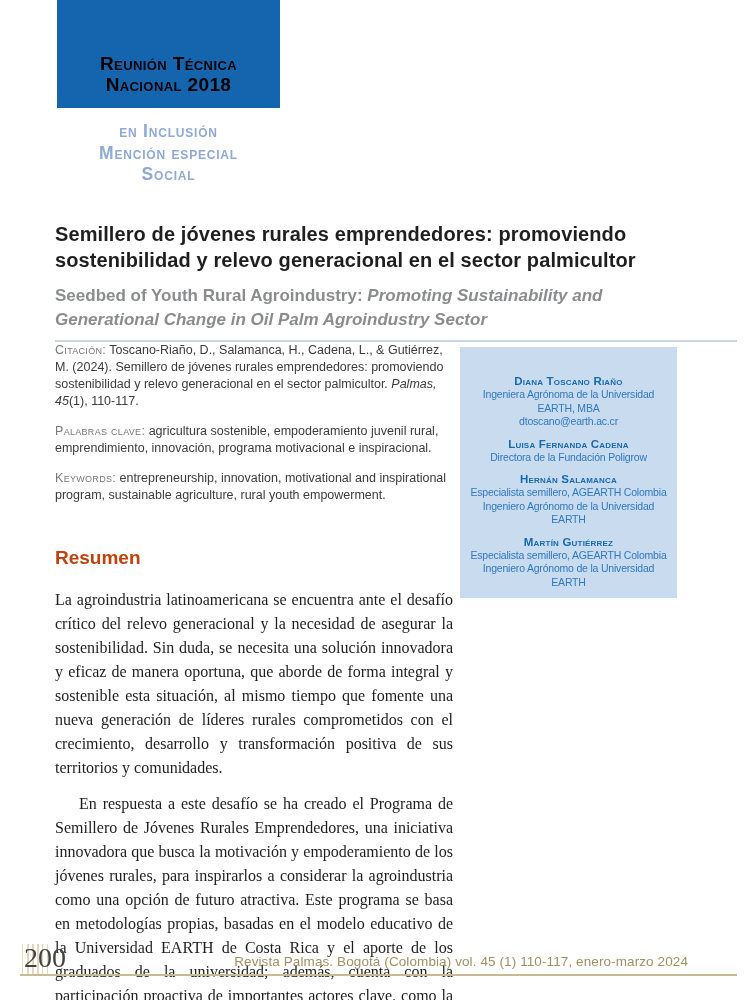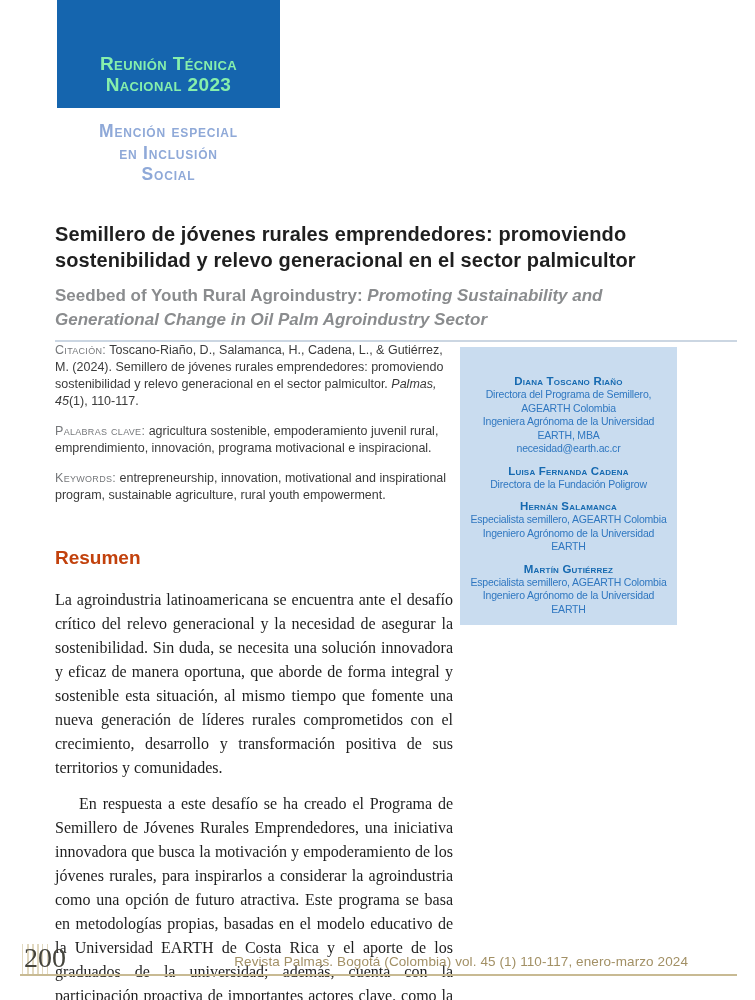--- a/index.html
+++ b/index.html
@@ -20,21 +20,21 @@
     left: 57px; top: 0;
     width: 223px; height: 108px;
     background: #1565AE;
     display: flex;
     flex-direction: column;
     justify-content: flex-end;
     align-items: center;
     padding-bottom: 13px;
   }
   .badge-line {
-    color: #86efac;
+    color: #000000;
     font-weight: bold;
     font-variant: small-caps;
     font-size: 19px;
     line-height: 21px;
     letter-spacing: 0.4px;
     text-align: right;
   }
 
   
   .mention {
@@ -173,47 +173,46 @@
     letter-spacing: 0.1px;
   }
 </style>
 </head>
 <body>
 
 <div class="page">
 
   <div class="badge">
     <div class="badge-line">Reunión Técnica</div>
-    <div class="badge-line">Nacional 2023</div>
+    <div class="badge-line">Nacional 2018</div>
   </div>
 
   <div class="mention">
+    <div>en Inclusión</div>
     <div>Mención especial</div>
-    <div>en Inclusión</div>
     <div>Social</div>
   </div>
 
   <h1 class="title">Semillero de jóvenes rurales emprendedores: promoviendo sostenibilidad y relevo generacional en el sector palmicultor</h1>
 
   <h2 class="subtitle"><span>Seedbed of Youth Rural Agroindustry: </span><span class="it">Promoting Sustainability and Generational Change in Oil Palm Agroindustry Sector</span></h2>
 
   <div class="divider"></div>
 
   <div class="meta">
     <p><span class="label">Citación:</span><span> Toscano-Riaño, D., Salamanca, H., Cadena, L., &amp; Gutiérrez, M. (2024). Semillero de jóvenes rurales emprendedores: promoviendo sostenibilidad y relevo generacional en el sector palmicultor. </span><span class="it">Palmas, 45</span><span>(1), 110-117.</span></p>
     <p><span class="label">Palabras clave:</span><span> agricultura sostenible, empoderamiento juvenil rural, emprendimiento, innovación, programa motivacional e inspiracional.</span></p>
     <p><span class="label">Keywords:</span><span> entrepreneurship, innovation, motivational and inspirational program, sustainable agriculture, rural youth empowerment.</span></p>
   </div>
 
   <aside class="authors-box">
     <div class="author">
       <div class="author-name">Diana Toscano Riaño</div>
-      <div class="author-role">Directora del Programa de Semillero, AGEARTH Colombia</div>
       <div class="author-role">Ingeniera Agrónoma de la Universidad EARTH, MBA</div>
-      <a class="author-email" href="#">necesidad@earth.ac.cr</a>
+      <a class="author-email" href="#">dtoscano@earth.ac.cr</a>
     </div>
     <div class="author">
       <div class="author-name">Luisa Fernanda Cadena</div>
       <div class="author-role">Directora de la Fundación Poligrow</div>
     </div>
     <div class="author">
       <div class="author-name">Hernán Salamanca</div>
       <div class="author-role">Especialista semillero, AGEARTH Colombia</div>
       <div class="author-role">Ingeniero Agrónomo de la Universidad EARTH</div>
     </div>

